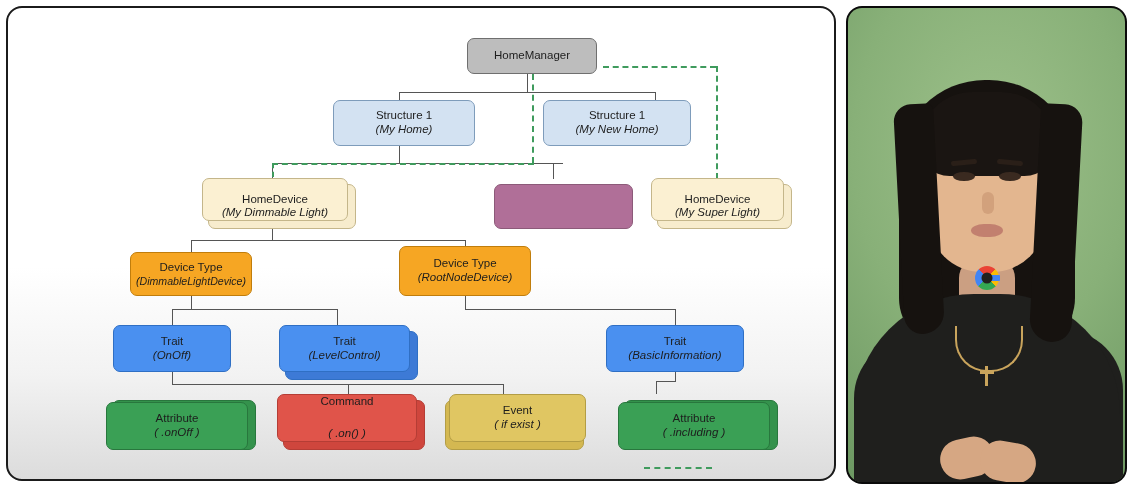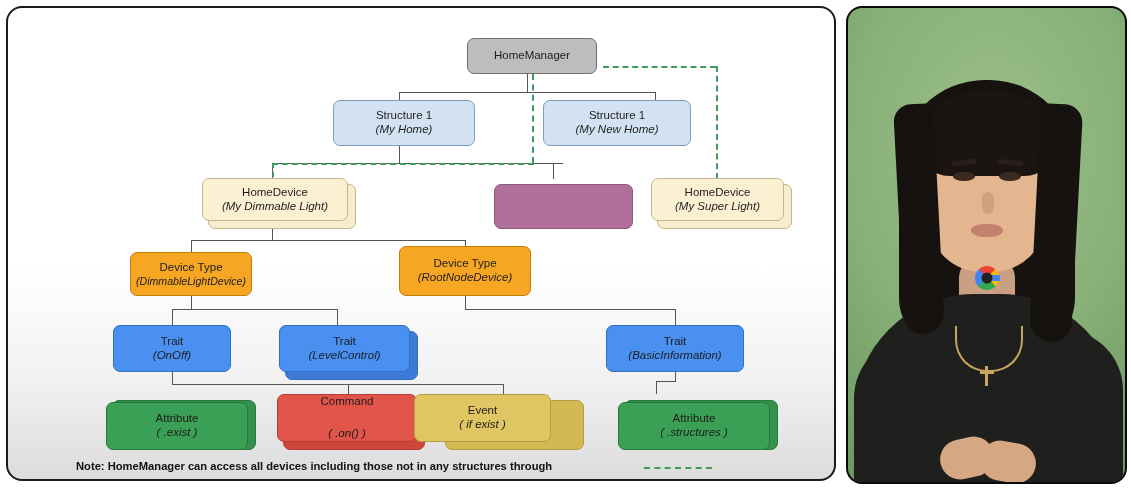--- a/index.html
+++ b/index.html
@@ -24,21 +24,21 @@
   }
   .node .l1{font-size:11.5px;}
   .node .l2{font-size:11.5px;font-style:italic;}
 
   
   .stack{position:absolute;border-radius:7px;z-index:3;}
 
   
   .c-gray{background:#bdbdbd;border:1px solid #6f6f6f;}
   .c-blue-lt{background:#d3e2f2;border:1px solid #7e9cbb;}
-  .c-cream{background:#fbf0d2;border:1px solid #c4b68a;}
+  .c-cream{background:#fbf0d2;border:1px solid #c4b68a;justify-content:flex-end;}
   .c-cream-s{background:#f7eccd;border:1px solid #c4b68a;}
   .c-mauve{background:#bf7fa6;border:1px solid #8c5a79;}
   .c-mauve-s{background:#b06f98;border:1px solid #8c5a79;}
   .c-orange{background:#f6a623;border:1px solid #c07d0c;align-items:center;}
   .c-blue{background:#4a90f0;border:1px solid #2f6fc4;}
   .c-blue-s{background:#3d7ad6;border:1px solid #2f6fc4;}
   .c-green{background:#3aa055;border:1px solid #28773d;margin-top:8px;}
   .c-green-s{background:#34924c;border:1px solid #28773d;}
   .c-red{background:#e0544a;border:1px solid #b53d35;}
   .c-red-s{background:#cf463d;border:1px solid #b53d35;}
@@ -209,42 +209,41 @@
       </div>
 
       <div class="node c-blue" style="left:598px;top:317px;width:138px;height:47px;">
         <span class="l1">Trait</span>
         <span class="l2">(BasicInformation)</span>
       </div>
 
       <div class="stack c-green-s" style="left:104px;top:392px;width:142px;height:48px;"></div>
       <div class="node c-green" style="left:98px;top:386px;width:142px;height:48px;">
         <span class="l1">Attribute</span>
-        <span class="l2">( .exist )</span>
+        <span class="l2">( .onOff )</span>
       </div>
 
       <div class="stack c-red-s" style="left:275px;top:392px;width:140px;height:48px;"></div>
       <div class="node c-red" style="left:269px;top:386px;width:140px;height:48px;justify-content:space-between;">
         <span class="l1">Command</span>
         <span class="l2">( .on() )</span>
       </div>
 
       <div class="stack c-yellow-s" style="left:437px;top:392px;width:137px;height:48px;"></div>
-      <div class="node c-yellow" style="left:406px;top:386px;width:137px;height:48px;">
+      <div class="node c-yellow" style="left:441px;top:386px;width:137px;height:48px;">
         <span class="l1">Event</span>
         <span class="l2">( if exist )</span>
       </div>
 
       <div class="stack c-green-s" style="left:616px;top:392px;width:152px;height:48px;"></div>
       <div class="node c-green" style="left:610px;top:386px;width:152px;height:48px;">
         <span class="l1">Attribute</span>
-        <span class="l2">( .structures )</span>
-      </div>
-
-      <div class="note">Note: HomeManager can access all devices including those not in any structures through</div>
+        <span class="l2">( .including )</span>
+      </div>
+
       <div class="note-dash"></div>
 
     </div>
   </div>
 
   <div class="video-panel">
     <div class="vbg"></div>
     <div class="hair-back"></div>
     <div class="neck"></div>
     <div class="shoulderL"></div>

